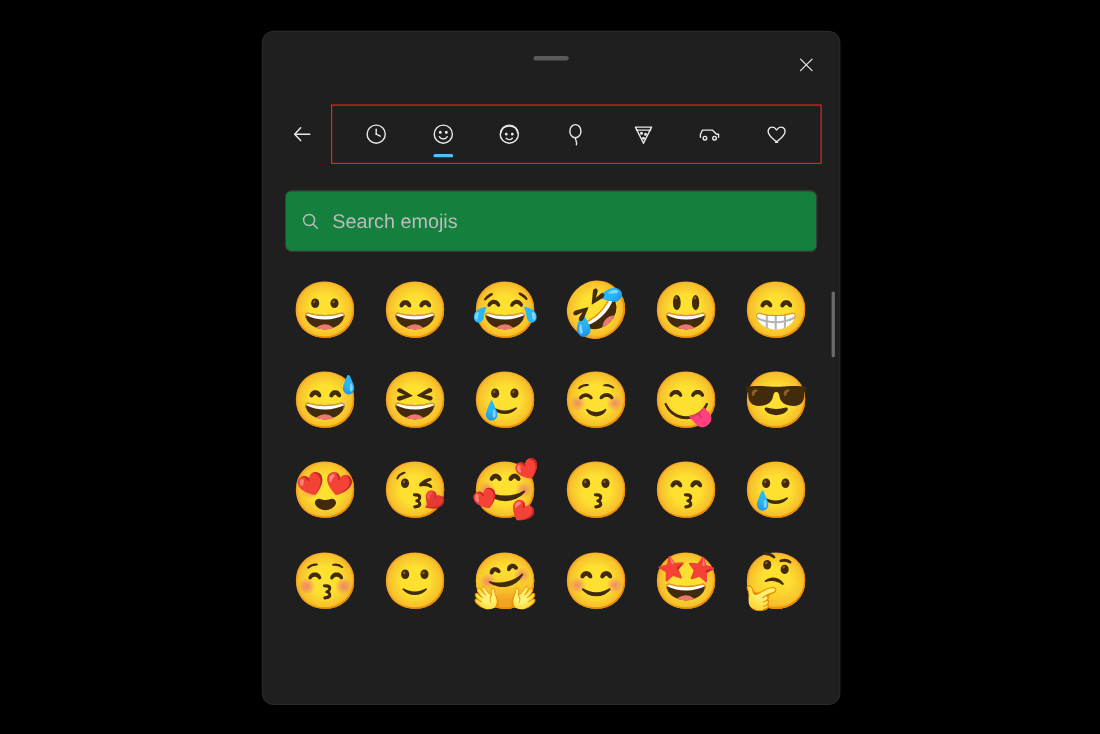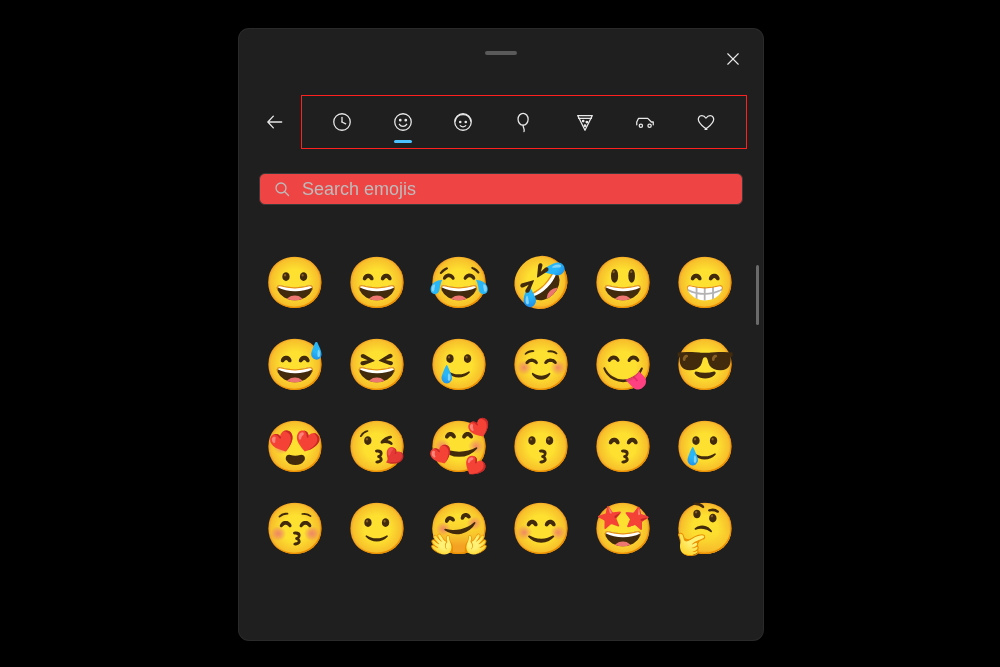--- a/index.html
+++ b/index.html
@@ -101,22 +101,22 @@
     background: #4cc2ff;
     display: none;
   }
   .cat.active .underline { display: block; }
 
   .search-wrap {
     position: absolute;
     top: 144px;
     left: 20px;
     right: 20px;
-    height: 32px;
-    background: #ef4444;
+    height: 56px;
+    background: #15803d;
     border: 1px solid #3a3a3a;
     border-radius: 6px;
     display: flex;
     align-items: center;
     padding: 0 14px;
     gap: 12px;
   }
   .search-wrap svg { width: 16px; height: 16px; color: #bcbcbc; flex-shrink: 0; }
   .search-input {
     flex: 1;

